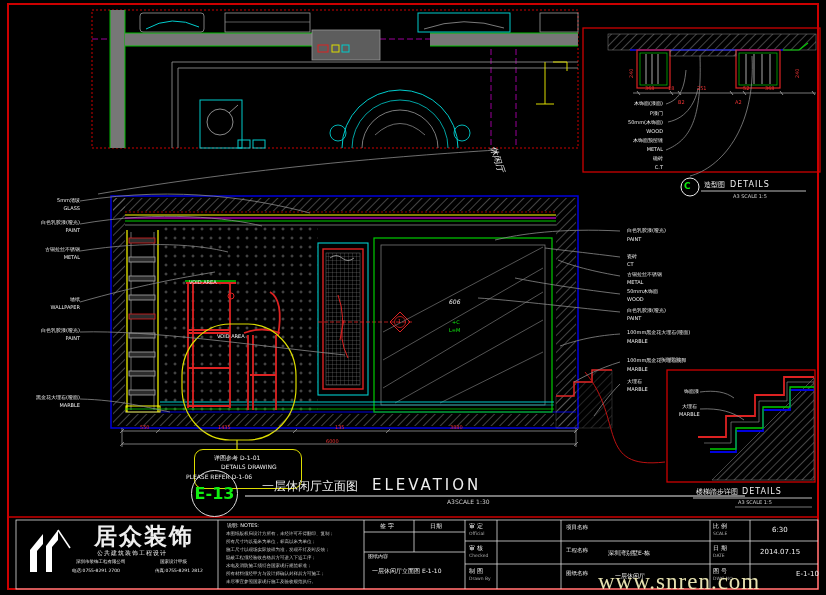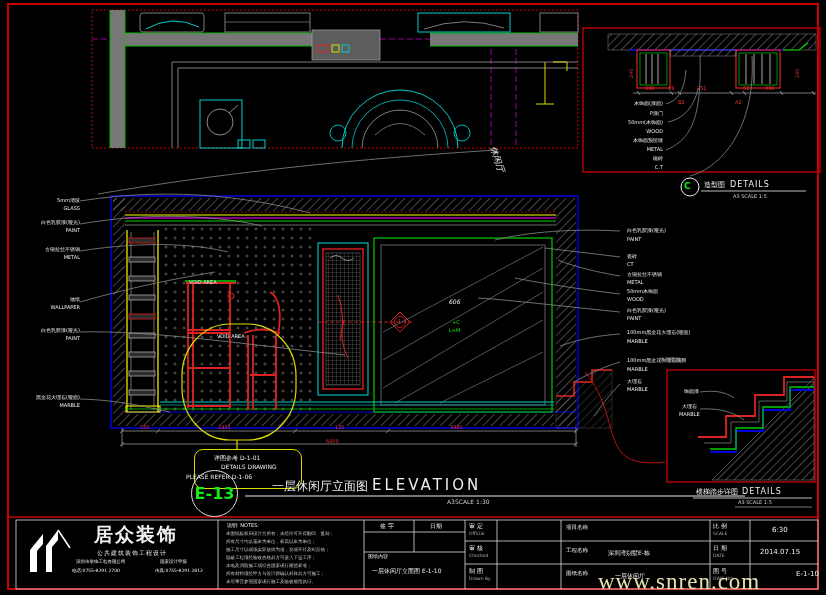--- a/index.html
+++ b/index.html
@@ -3,21 +3,21 @@
 <meta charset="utf-8">
 <style>
   html,body{margin:0;padding:0;background:#000;}
   #sheet{position:relative;width:826px;height:595px;background:#000;overflow:hidden;
          font-family:"DejaVu Sans","Liberation Sans",sans-serif;}
   svg{position:absolute;left:0;top:0;}
   .t{position:absolute;color:#eee;white-space:nowrap;line-height:1;
      font-family:"DejaVu Sans","Liberation Sans",sans-serif;transform-origin:0 0;}
   .fs4{font-size:4.5px}.fs5{font-size:5px}.fs55{font-size:5.5px}.fs6{font-size:6px}
   .fs7{font-size:7px}.fs8{font-size:8px}.fs9{font-size:9px}.fs11{font-size:16px}
-  .fs12{font-size:12px}.fs15{font-size:15px}.fs19{font-size:19px}
+  .fs12{font-size:12px}.fs15{font-size:15px}.fs19{font-size:23px}
   .red{color:#e33}.grn{color:#1e1}.gry{color:#aaa}.dim{color:#ccc}.b{font-weight:bold}
   .lbl{width:78px;text-align:right}
   .rlbl{width:120px;text-align:left}
   .dlbl{width:82px;text-align:right}
   .circ{position:absolute;border:1px solid #ddd;border-radius:50%;
         display:flex;align-items:center;justify-content:center;}
   .notebox{position:absolute;border:1.2px solid #dd0;border-radius:9px;}
   .wm{position:absolute;color:#fef9c3;font-family:"Liberation Serif","DejaVu Serif",serif;
       font-size:23px;letter-spacing:1px;opacity:.9}
 </style>
@@ -305,21 +305,21 @@
 <div class="t fs5 red" style="left:326px;top:439px">6000</div>
 
 <div class="notebox" style="left:194px;top:449px;width:106px;height:38px"></div>
 <div class="t fs6" style="left:214px;top:455px">详图参考 D-1-01</div>
 <div class="t fs6" style="left:221px;top:464px">DETAILS DRAWING</div>
 <div class="t fs6" style="left:186px;top:474px">PLEASE REFER D-1-06</div>
 
 <div class="circ" style="left:191px;top:470px;width:45px;height:45px">
   <span class="t grn fs11 b" style="position:static">E-13</span>
 </div>
-<div class="t fs12" style="left:272px;top:480px">一层休闲厅立面图</div>
+<div class="t fs12" style="left:262px;top:480px">一层休闲厅立面图</div>
 <div class="t fs15" style="left:372px;top:478px;letter-spacing:3px">ELEVATION</div>
 <div class="t fs6 dim" style="left:447px;top:499px">A3SCALE  1:30</div>
 
 <div class="t fs5 gry" style="left:660px;top:357px">饰面图例</div>
 <div class="t fs5" style="left:684px;top:389px">饰面漆</div>
 <div class="t fs5" style="left:682px;top:404px">大理石</div>
 <div class="t fs5" style="left:679px;top:412px">MARBLE</div>
 <div class="t fs7" style="left:696px;top:489px">楼梯踏步详图</div>
 <div class="t fs8" style="left:742px;top:488px;letter-spacing:1px">DETAILS</div>
 <div class="t fs5 dim" style="left:738px;top:500px">A3 SCALE  1:5</div>

